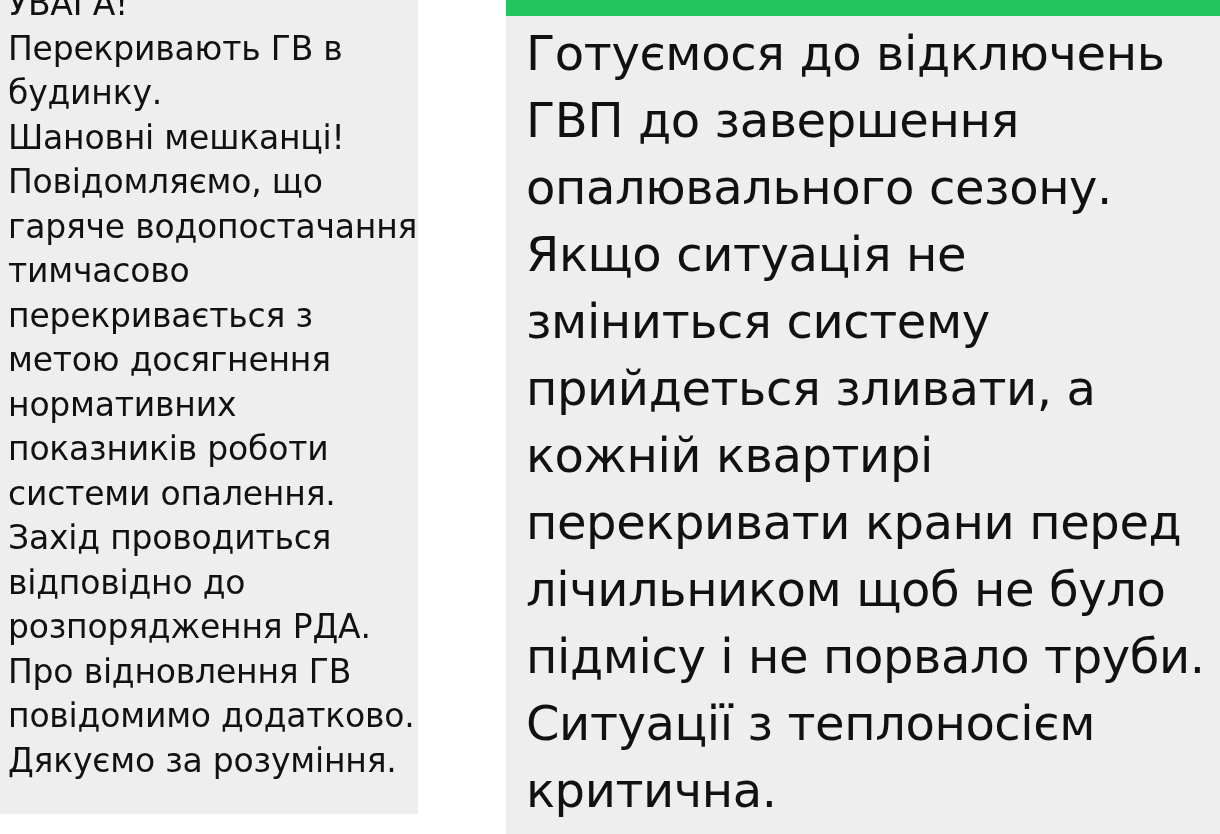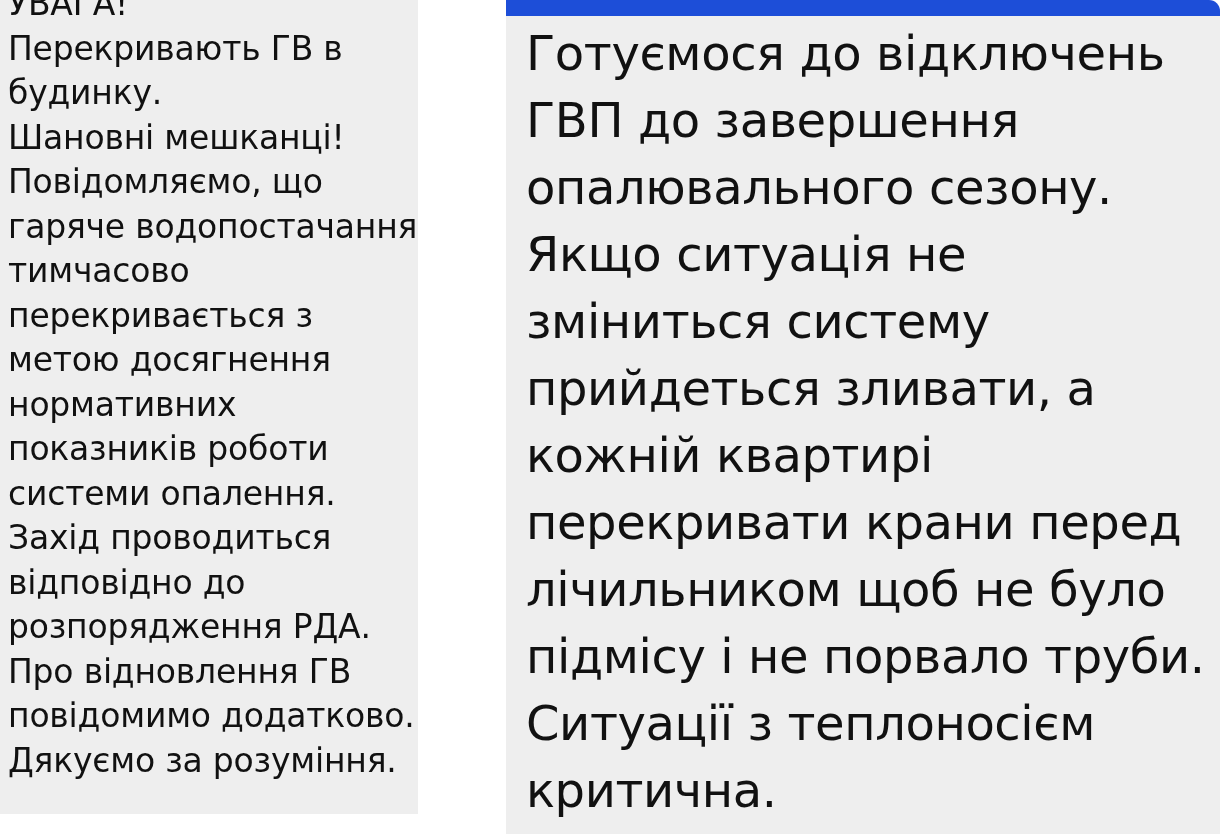--- a/index.html
+++ b/index.html
@@ -10,22 +10,21 @@
     width: 1220px;
     height: 834px;
     background: #ffffff;
     font-family: "DejaVu Sans", sans-serif;
     overflow: hidden;
   }
   .page {
     position: relative;
     width: 1220px;
     height: 834px;
-    background: #1d4ed8;
-    border-radius: 11px;
+    background: #22c55e;
   }
   
   .panel-left {
     position: absolute;
     left: 0;
     top: 0;
     width: 418px;
     height: 814px;
     background: #eeeeee;
     overflow: hidden;

